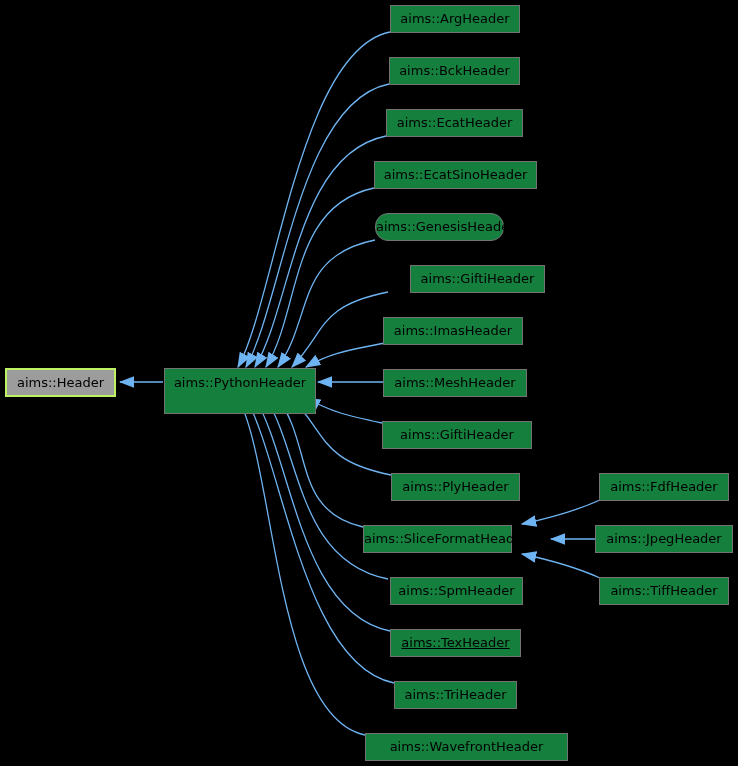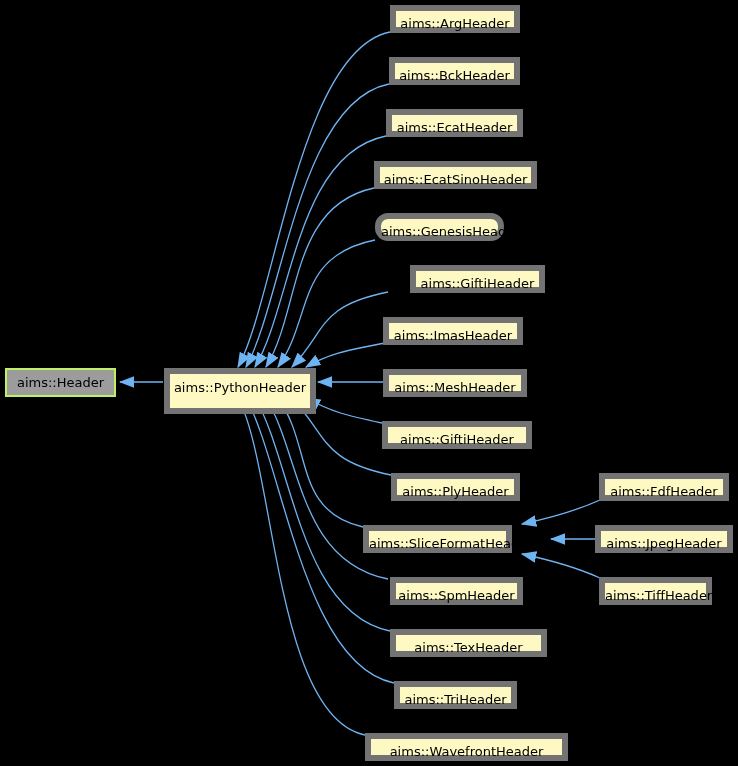--- a/index.html
+++ b/index.html
@@ -7,22 +7,22 @@
     position:relative;
     width:738px;height:766px;
     background:#000000;
     font-family:"DejaVu Sans","Liberation Sans",sans-serif;
     overflow:hidden;
   }
   #edges{position:absolute;left:0;top:0;width:738px;height:766px;}
   .node{
     position:absolute;
     box-sizing:border-box;
-    background:#fef9c3;
-    border:6px solid #737373;
+    background:#15803d;
+    border:1px solid #737373;
     color:#000000;
     font-size:13px;
     line-height:26px;
     height:28px;
     text-align:center;
     white-space:nowrap;
     cursor:pointer;
   }
   .node.highlight{
     background:#9c9c9c;
@@ -90,25 +90,25 @@
   <div class="node" style="left:383px;top:369px;width:144px;">aims::MeshHeader</div>
 
   <div class="node" style="left:382px;top:421px;width:150px;">aims::GiftiHeader</div>
 
   <div class="node" style="left:391px;top:473px;width:129px;">aims::PlyHeader</div>
 
   <div class="node" style="left:363px;top:525px;width:149px;">aims::SliceFormatHeader</div>
 
   <div class="node" style="left:390px;top:577px;width:133px;">aims::SpmHeader</div>
 
-  <div class="node" style="left:390px;top:629px;width:157px;">aims::TexHeader</div>
+  <div class="node" style="left:390px;top:629px;width:131px;text-decoration:underline;">aims::TexHeader</div>
 
   <div class="node" style="left:394px;top:681px;width:123px;">aims::TriHeader</div>
 
   <div class="node" style="left:365px;top:733px;width:203px;">aims::WavefrontHeader</div>
 
   <div class="node" style="left:599px;top:473px;width:130px;">aims::FdfHeader</div>
 
   <div class="node" style="left:595px;top:525px;width:138px;">aims::JpegHeader</div>
 
-  <div class="node" style="left:599px;top:577px;width:113px;">aims::TiffHeader</div>
+  <div class="node" style="left:599px;top:577px;width:130px;">aims::TiffHeader</div>
 
 </div>
 
 </body></html>

